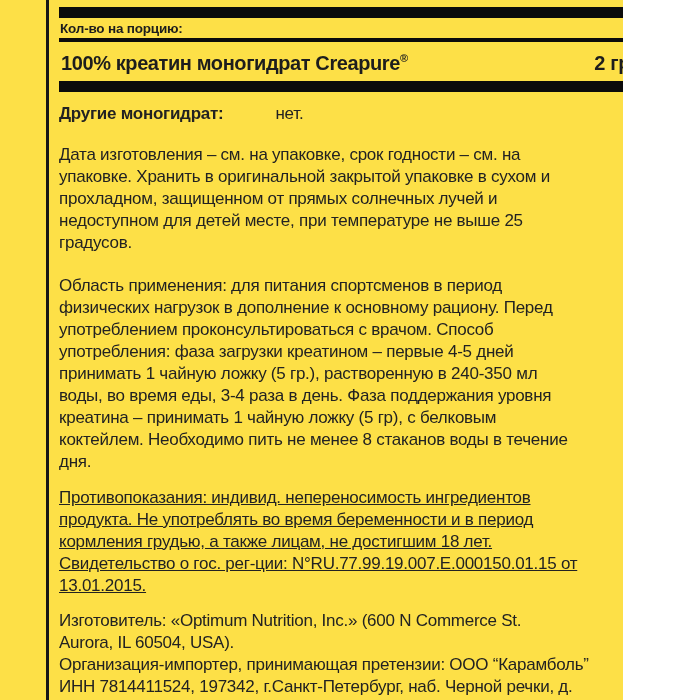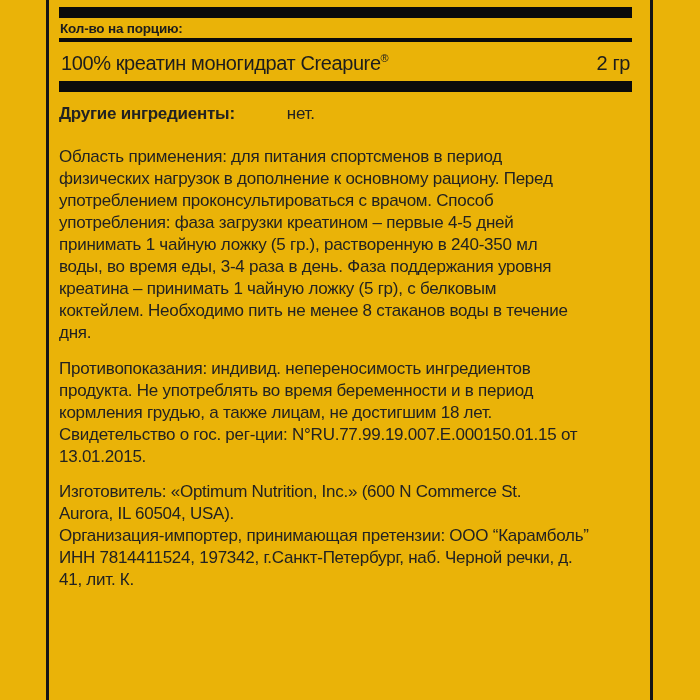--- a/index.html
+++ b/index.html
@@ -1,20 +1,20 @@
 <!DOCTYPE html>
 <html><head>
 <meta charset="utf-8">
 <style>
   html, body { margin: 0; padding: 0; }
   .page {
     position: relative;
-    width: 700px;
+    width: 623px;
     height: 700px;
-    background: #eab308;
+    background: #fde047;
     overflow: hidden;
     font-family: "Liberation Sans", sans-serif;
     color: #1d1d1d;
   }
   .edge-rule {
     position: absolute;
     top: 0;
     width: 2.5px;
     height: 700px;
     background: #161616;
@@ -41,21 +41,21 @@
     font-weight: bold;
     line-height: 15px;
     letter-spacing: -0.2px;
     margin: 3px 0 2px 1px;
   }
   .ingredient-row {
     display: flex;
     justify-content: space-between;
     align-items: baseline;
     font-size: 20px;
-    font-weight: normal;
+    font-weight: bold;
     letter-spacing: -0.4px;
     padding: 4px 2px 6px 2px;
     line-height: 24px;
   }
   .tm-sup {
     font-size: 11px;
     vertical-align: super;
     letter-spacing: 0;
   }
   .body-text {
@@ -63,21 +63,21 @@
     line-height: 22px;
     letter-spacing: -0.25px;
     color: #222222;
   }
   .other-line { margin-top: 11px; }
   .other-label { font-weight: bold; }
   .other-value { margin-left: 5px; padding-left: 47px; }
   .para { white-space: pre-line; }
   .para-storage { margin-top: 19px; }
   .para-usage { margin-top: 21px; }
-  .para-contra { margin-top: 14px; }
+  .para-contra { margin-top: 14px; text-decoration: underline; }
   .para-mfr { margin-top: 13px; }
 </style>
 </head>
 <body>
 
 <div class="page">
 
   <div class="edge-rule edge-left"></div>
   <div class="edge-rule edge-right"></div>
 
@@ -92,23 +92,28 @@
     <div class="ingredient-row">
       <span>
         <span>100% креатин моногидрат Creapure</span><span class="tm-sup">®</span>
       </span>
       <span>2 гр</span>
     </div>
 
     <div class="bar"></div>
 
     <div class="body-text other-line">
-      <span class="other-label">Другие ингредиенты:</span><span class="other-value">нет.</span>
+      <span class="other-label">Другие моногидрат:</span><span class="other-value">нет.</span>
     </div>
 
+    <div class="body-text para para-storage">Дата изготовления – см. на упаковке, срок годности – см. на
+упаковке. Хранить в оригинальной закрытой упаковке в сухом и
+прохладном, защищенном от прямых солнечных лучей и
+недоступном для детей месте, при температуре не выше 25
+градусов.</div>
 
     <div class="body-text para para-usage">Область применения: для питания спортсменов в период
 физических нагрузок в дополнение к основному рациону. Перед
 употреблением проконсультироваться с врачом. Способ
 употребления: фаза загрузки креатином – первые 4-5 дней
 принимать 1 чайную ложку (5 гр.), растворенную в 240-350 мл
 воды, во время еды, 3-4 раза в день. Фаза поддержания уровня
 креатина – принимать 1 чайную ложку (5 гр), с белковым
 коктейлем. Необходимо пить не менее 8 стаканов воды в течение
 дня.</div>

